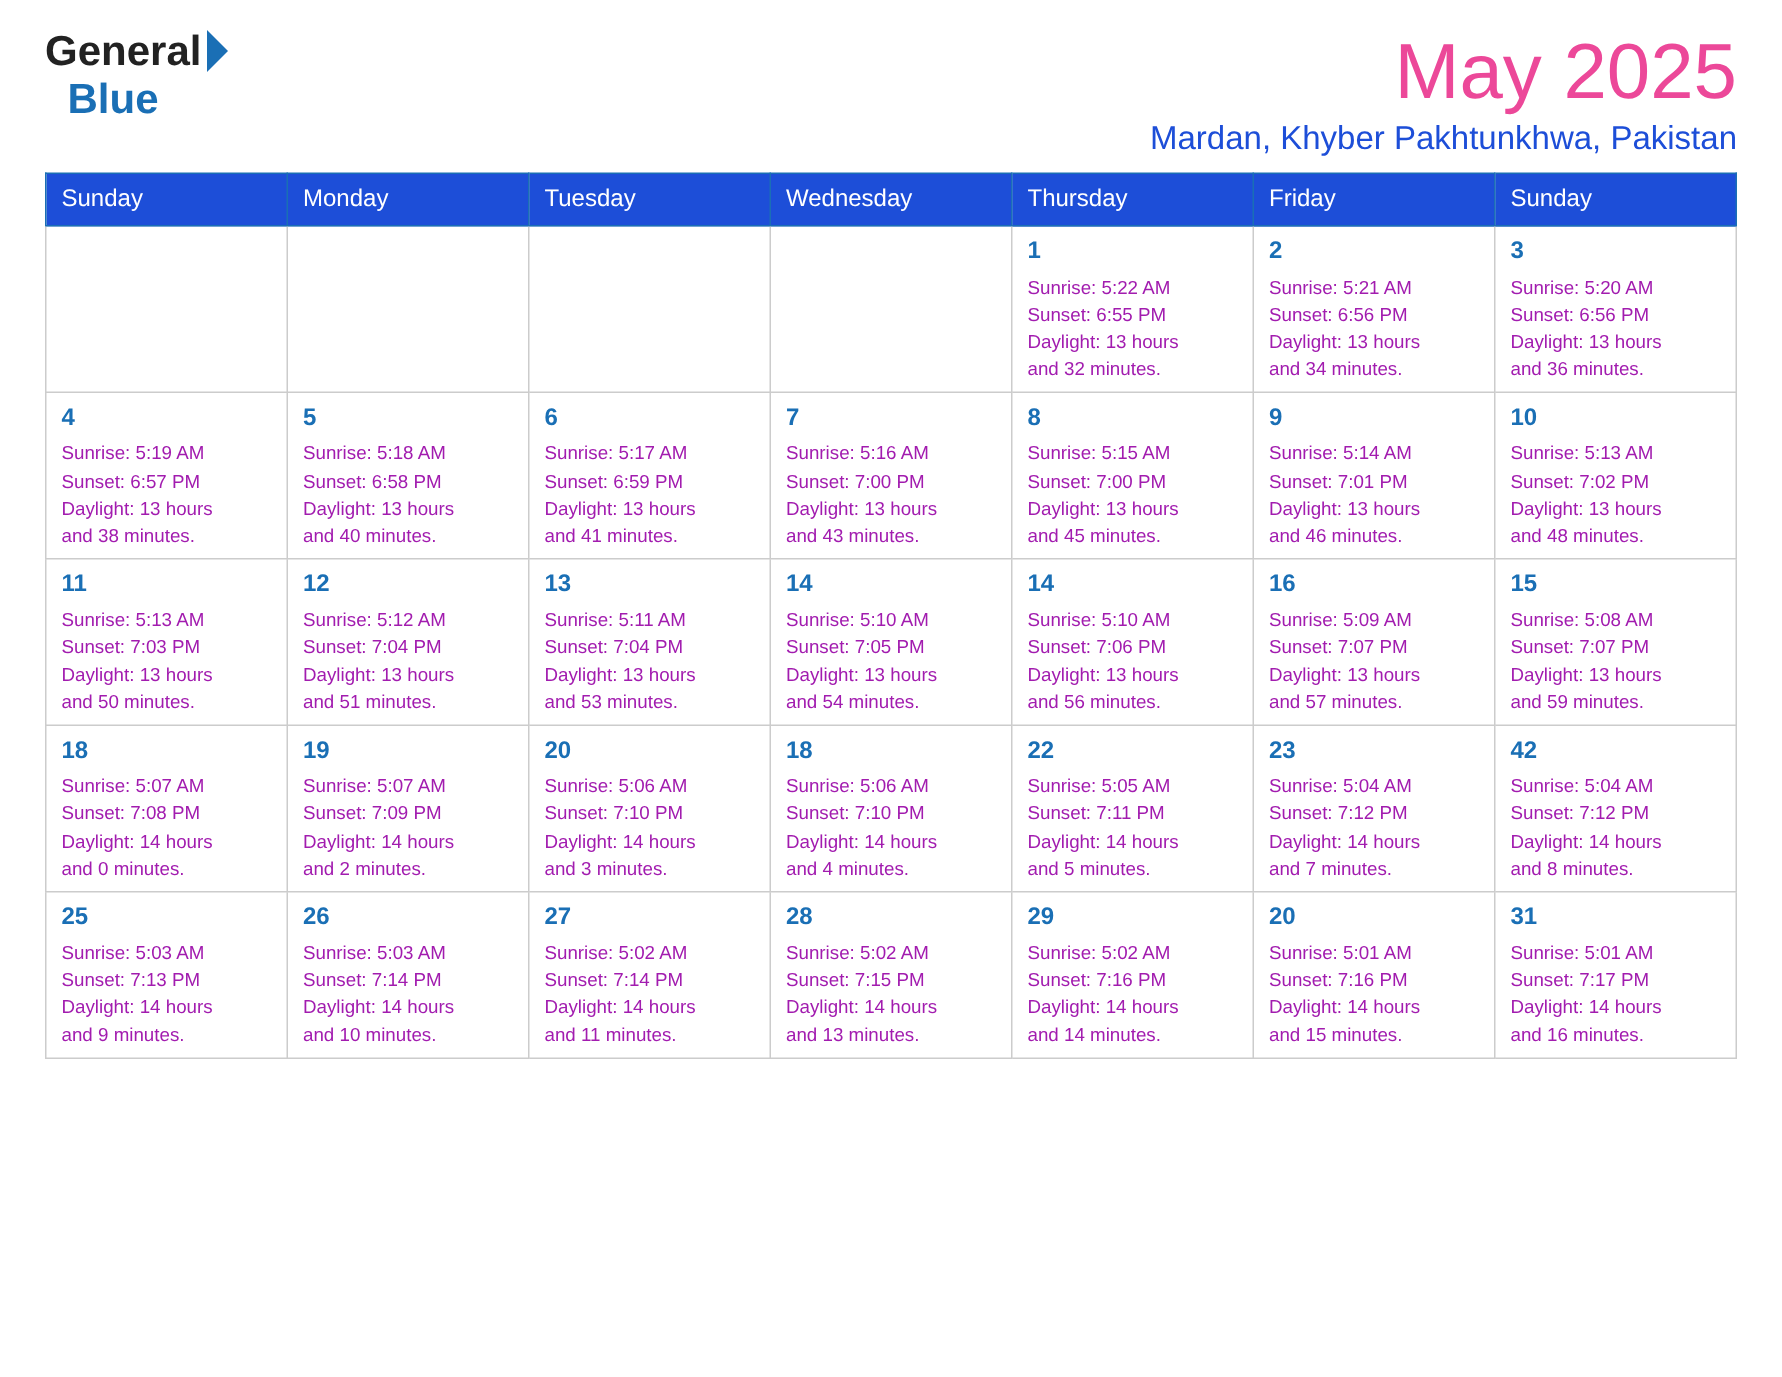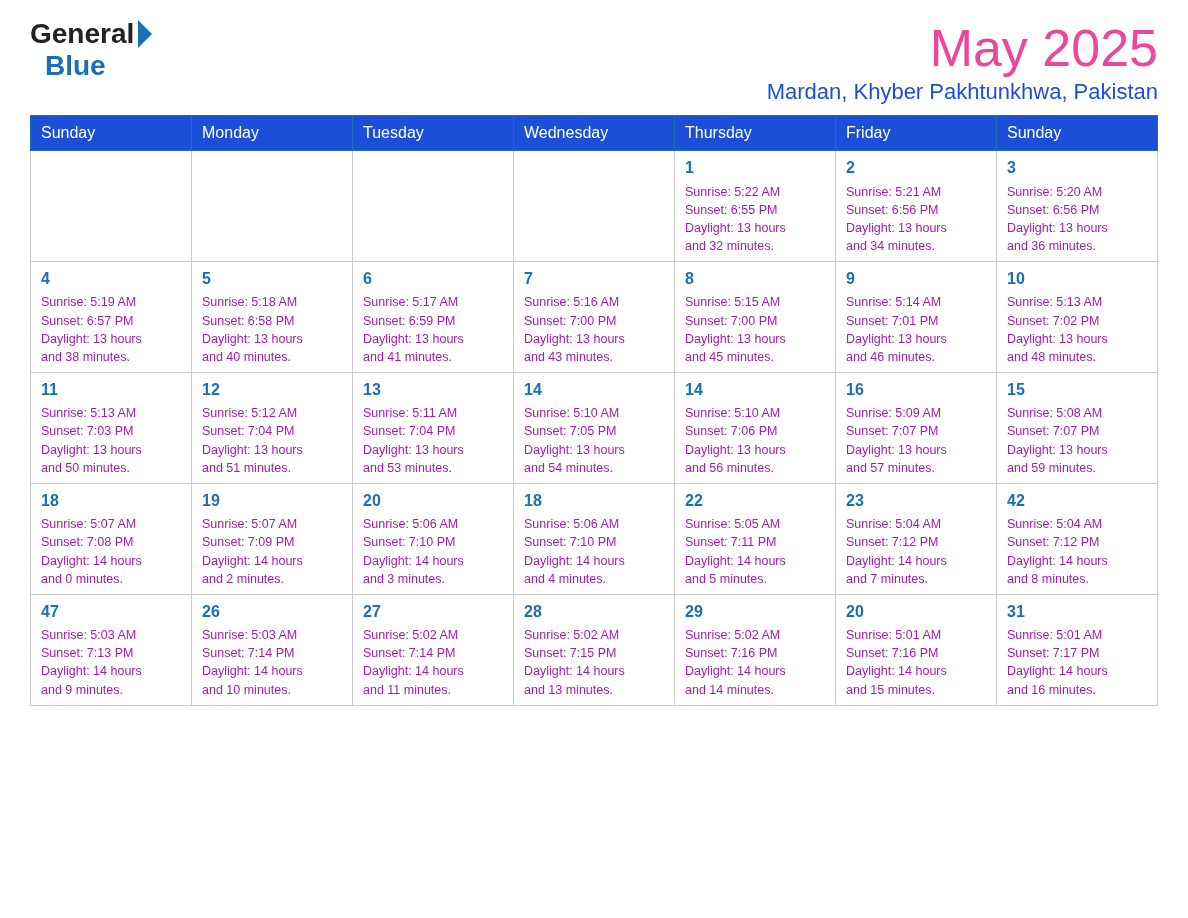--- a/index.html
+++ b/index.html
@@ -242,21 +242,21 @@
           <span class="day-number">23</span>
           <div class="day-info">Sunrise: 5:04 AM<br>Sunset: 7:12 PM<br>Daylight: 14 hours<br>and 7 minutes.</div>
         </td>
         <td>
           <span class="day-number">42</span>
           <div class="day-info">Sunrise: 5:04 AM<br>Sunset: 7:12 PM<br>Daylight: 14 hours<br>and 8 minutes.</div>
         </td>
       </tr>
       <tr>
         <td>
-          <span class="day-number">47</span>
+          <span class="day-number">25</span>
           <div class="day-info">Sunrise: 5:03 AM<br>Sunset: 7:13 PM<br>Daylight: 14 hours<br>and 9 minutes.</div>
         </td>
         <td>
           <span class="day-number">26</span>
           <div class="day-info">Sunrise: 5:03 AM<br>Sunset: 7:14 PM<br>Daylight: 14 hours<br>and 10 minutes.</div>
         </td>
         <td>
           <span class="day-number">27</span>
           <div class="day-info">Sunrise: 5:02 AM<br>Sunset: 7:14 PM<br>Daylight: 14 hours<br>and 11 minutes.</div>
         </td>

